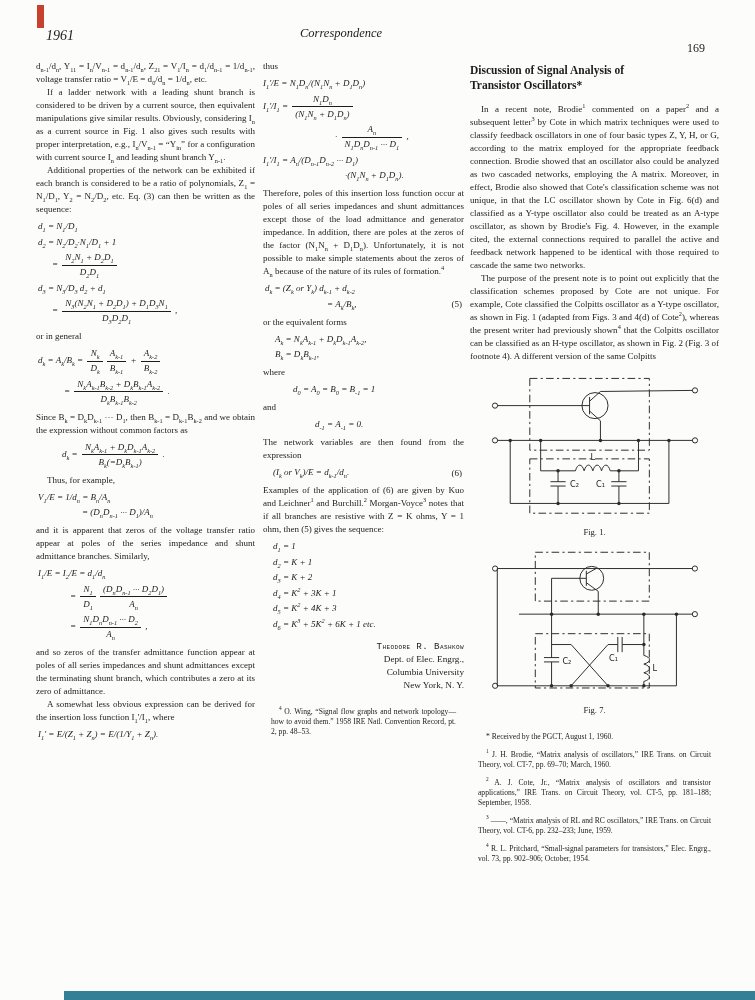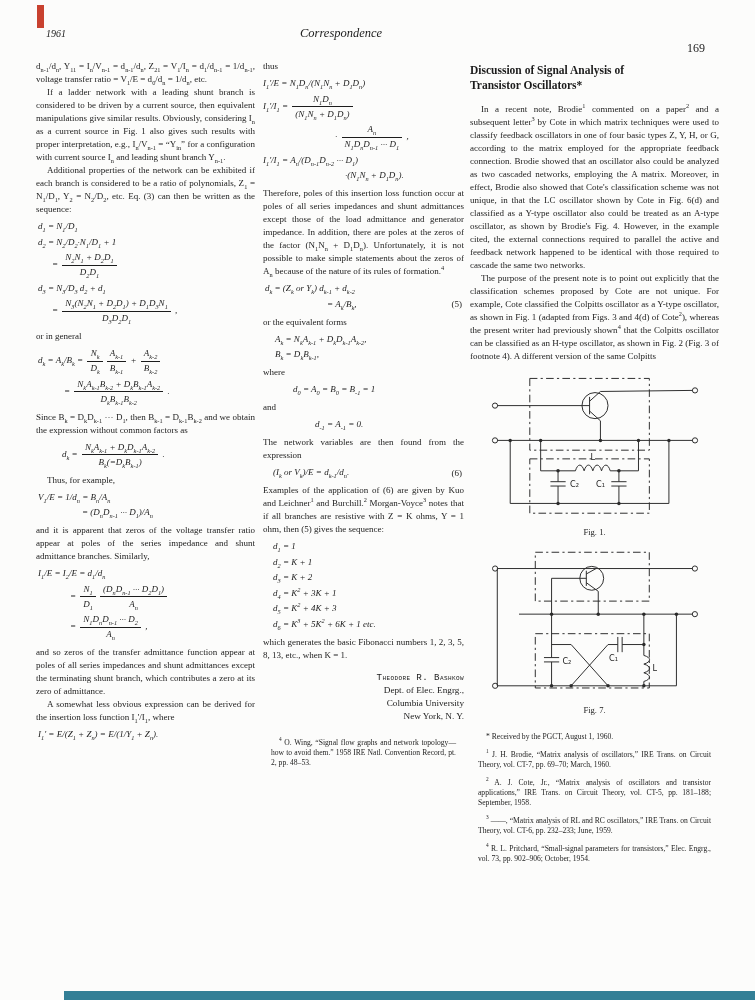--- a/index.html
+++ b/index.html
@@ -1,19 +1,19 @@
 <!DOCTYPE html>
 <html><head>
 <meta charset="utf-8">
 <style>
   html,body{margin:0;padding:0;background:#888;}
   .page{position:relative;width:755px;height:1000px;margin:0 auto;background:#fcfcfb;
         font-family:"Liberation Serif","DejaVu Serif",serif;color:#1c1c1c;overflow:hidden;}
   
-  .hdr-year{position:absolute;left:46px;top:28px;font-style:italic;font-size:10px;}
+  .hdr-year{position:absolute;left:46px;top:28px;font-style:italic;font-size:14px;}
   .hdr-title{position:absolute;left:300px;top:26px;font-style:italic;font-size:12.5px;}
   .hdr-page{position:absolute;left:687px;top:41px;font-size:12px;}
   
   .col{position:absolute;top:60px;font-size:9px;line-height:13px;text-align:justify;}
   .col1{left:36px;width:219px;}
   .col2{left:263px;width:201px;}
   .col3{left:470px;width:249px;top:63px;text-align:justify;}
   .para{margin:0;}
   .para.ind{text-indent:11px;}
   
@@ -129,21 +129,20 @@
         </div>
         <div class="para">Examples of the application of (6) are given by Kuo and Leichner<sup>1</sup> and Burchill.<sup>2</sup> Morgan-Voyce<sup>3</sup> notes that if all branches are resistive with Z = K ohms, Y = 1 ohm, then (5) gives the sequence:</div>
         <div class="eq">
           <div class="eqline" style="padding-left: 10px;"><span>d<sub>1</sub> = 1</span></div>
           <div class="eqline" style="padding-left: 10px;"><span>d<sub>2</sub> = K + 1</span></div>
           <div class="eqline" style="padding-left: 10px;"><span>d<sub>3</sub> = K + 2</span></div>
           <div class="eqline" style="padding-left: 10px;"><span>d<sub>4</sub> = K<sup>2</sup> + 3K + 1</span></div>
           <div class="eqline" style="padding-left: 10px;"><span>d<sub>5</sub> = K<sup>2</sup> + 4K + 3</span></div>
           <div class="eqline" style="padding-left: 10px;"><span>d<sub>6</sub> = K<sup>3</sup> + 5K<sup>2</sup> + 6K + 1    etc.</span></div>
         </div>
-        <div class="para">which generates the basic Fibonacci numbers 1, 2, 3, 5, 8, 13, etc., when K = 1.</div>
       </div>
     <div class="sig">
       <div class="sig-name">Theodore R. Bashkow</div>
       <div>
           <div>Dept. of Elec. Engrg.,</div>
           <div>Columbia University</div>
           <div>New York, N. Y.</div>
         </div>
     </div>
     <div class="footnotes">

